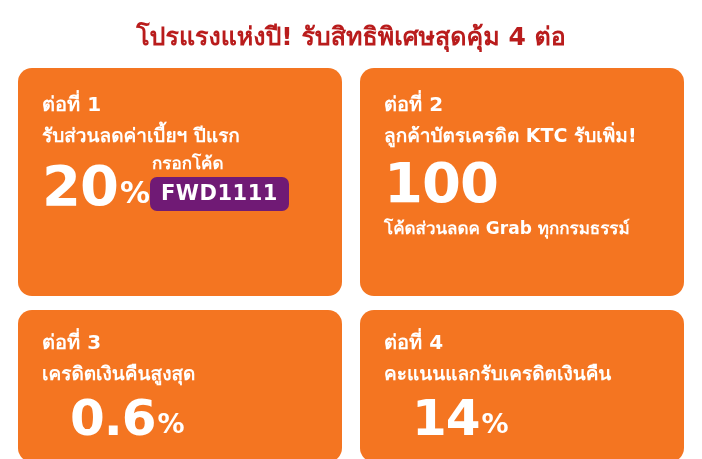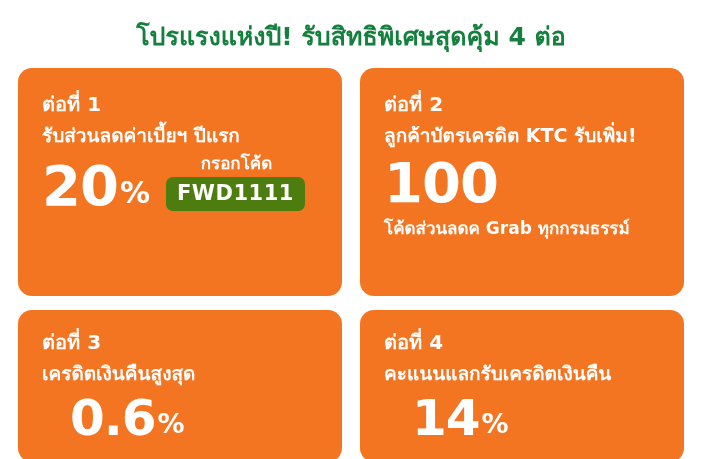--- a/index.html
+++ b/index.html
@@ -16,21 +16,21 @@
   .promo-root {
     position: relative;
     width: 702px;
     height: 459px;
     background: #ffffff;
     box-sizing: border-box;
     padding: 16px 18px 14px 18px;
   }
   .headline {
     text-align: center;
-    color: #15803d;
+    color: #b91c1c;
     font-size: 25px;
     font-weight: bold;
     letter-spacing: 0px;
     line-height: 34px;
     margin: 4px 0 14px 0;
     white-space: nowrap;
   }
   .grid {
     display: grid;
     grid-template-columns: 1fr 1fr;
@@ -92,35 +92,34 @@
     line-height: 44px;
     margin-left: 2px;
   }
   .unit-word {
     font-size: 21px;
     font-weight: bold;
     line-height: 48px;
     margin-left: 6px;
   }
   .code-block {
-    margin-left: 16px;
     margin-bottom: 6px;
     display: flex;
     flex-direction: column;
-    align-items: center;
+    align-items: flex-start;
   }
   .code-label {
     font-size: 17px;
     font-weight: bold;
     line-height: 22px;
     margin-bottom: 3px;
     margin-left: 2px;
   }
   .code-pill {
-    background: #4d7c0f;
+    background: #701a75;
     color: #ffffff;
     border-radius: 7px;
     font-size: 21px;
     font-weight: bold;
     letter-spacing: 0.5px;
     padding: 4px 11px 5px 11px;
     line-height: 25px;
     font-family: "DejaVu Sans", "Liberation Sans", sans-serif;
   }
   .card-foot {

